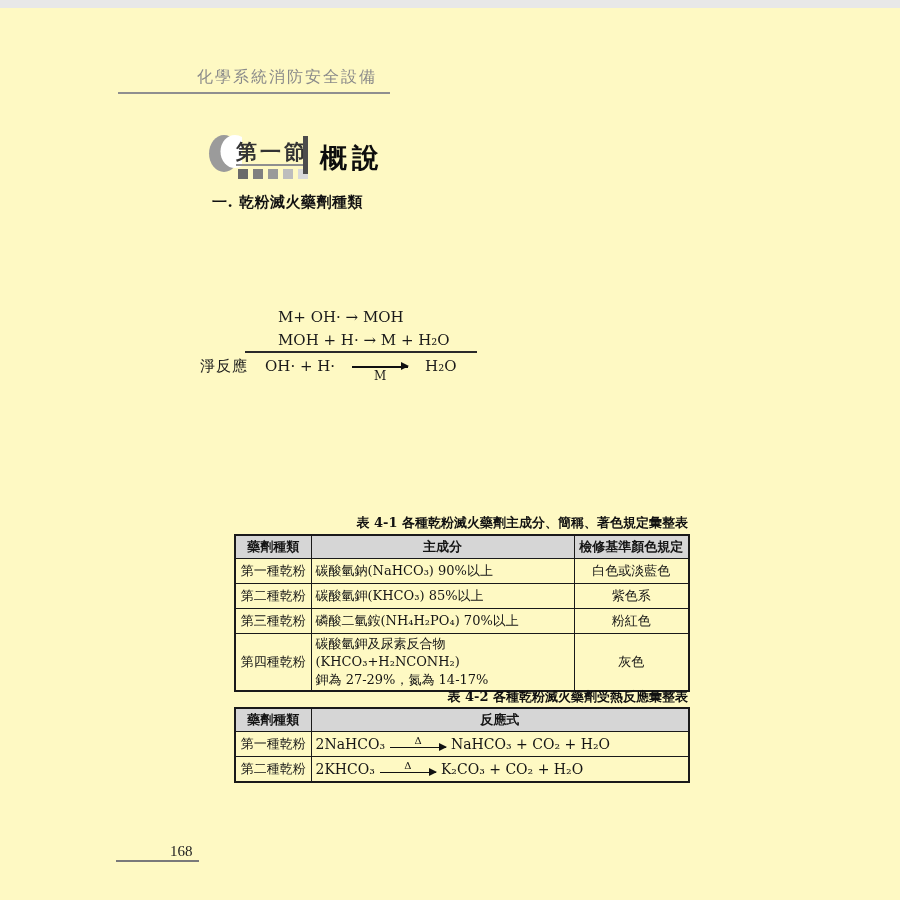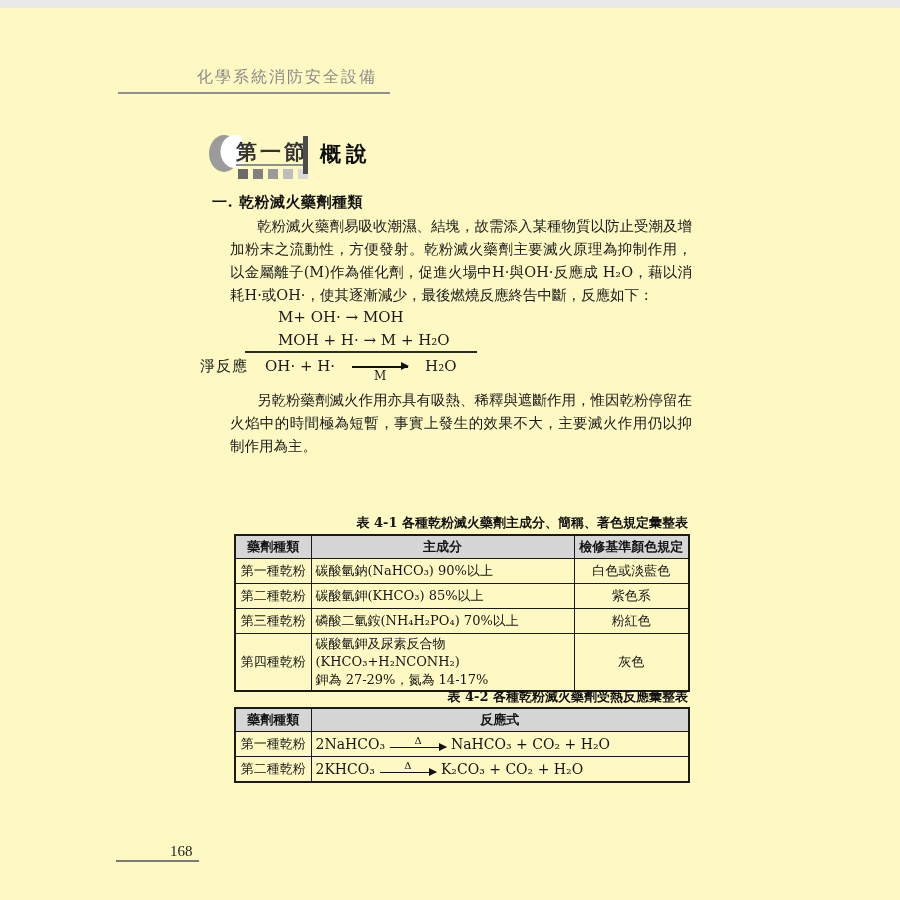--- a/index.html
+++ b/index.html
@@ -23,21 +23,21 @@
   .badge-label {
     position:absolute; top:130px; left:236px;
     font-size:21px; font-weight:bold; letter-spacing:3px; color:#333333; white-space:nowrap;
   }
   .badge-underline { position:absolute; top:156px; left:236px; width:70px; height:2px; background:#8f8f8f; }
   .badge-squares { position:absolute; top:161px; left:238px; display:flex; gap:5px; }
   .badge-squares span { width:10px; height:10px; display:block; }
   .badge-vbar { position:absolute; top:128px; left:303px; width:5px; height:38px; background:#4c4c4c; }
   .section-title {
     position:absolute; top:132px; left:320px;
-    font-size:21px; font-weight:bold; letter-spacing:5px; color:#0d0d0d; white-space:nowrap;
+    font-size:27px; font-weight:bold; letter-spacing:5px; color:#0d0d0d; white-space:nowrap;
   }
   
   .content-heading {
     position:absolute; top:185px; left:212px;
     font-size:15px; font-weight:bold; color:#111; white-space:nowrap; letter-spacing:0.5px;
   }
   .para {
     position:absolute; left:230px; width:462px;
     font-size:14.5px; line-height:23px; text-align:justify;
     text-indent:27px; word-break:break-all; overflow-wrap:anywhere;
@@ -113,36 +113,34 @@
     <span style="background:#6a6a6a"></span>
       <span style="background:#808080"></span>
       <span style="background:#9a9a9a"></span>
       <span style="background:#bdbdbd"></span>
       <span style="background:#d9d9d9"></span>
   </div>
   <div class="badge-vbar"></div>
   <div class="section-title">概說</div>
 
   <div class="content-heading">一. 乾粉滅火藥劑種類</div>
-  <div class="para para-1">乾粉滅火藥劑易吸收潮濕、結塊，故需添入某種物質以防止受潮及增加粉末之流動性，方便發射。乾粉滅火藥劑主要滅火原理為抑制作用，以金屬離子(M)作為催化劑，促進火場中H·與OH·反應成 H₂O，藉以消耗H·或OH·，使其逐漸減少，最後燃燒反應終告中斷，反應如下：</div>
 
   <div class="eq eq-1">M+ OH· → MOH</div>
   <div class="eq eq-2">MOH + H· → M + H₂O</div>
   <div class="eq-sumrule"></div>
   <div class="net-rxn">
     <span class="net-label">淨反應</span>
     <span>OH· + H·</span>
     <span class="net-arrow">
       <span class="harrow"></span>
       <span class="under">M</span>
     </span>
     <span>H₂O</span>
   </div>
 
-  <div class="para para-2">另乾粉藥劑滅火作用亦具有吸熱、稀釋與遮斷作用，惟因乾粉停留在火焰中的時間極為短暫，事實上發生的效果不大，主要滅火作用仍以抑制作用為主。</div>
 
   <div class="tbl-caption cap-1">表 4-1  各種乾粉滅火藥劑主成分、簡稱、著色規定彙整表</div>
   <table class="doc tbl-1">
     <colgroup>
         <col style="width:76px">
         <col style="width:263px">
         <col style="width:115px">
       </colgroup>
     <tbody>
         <tr>

